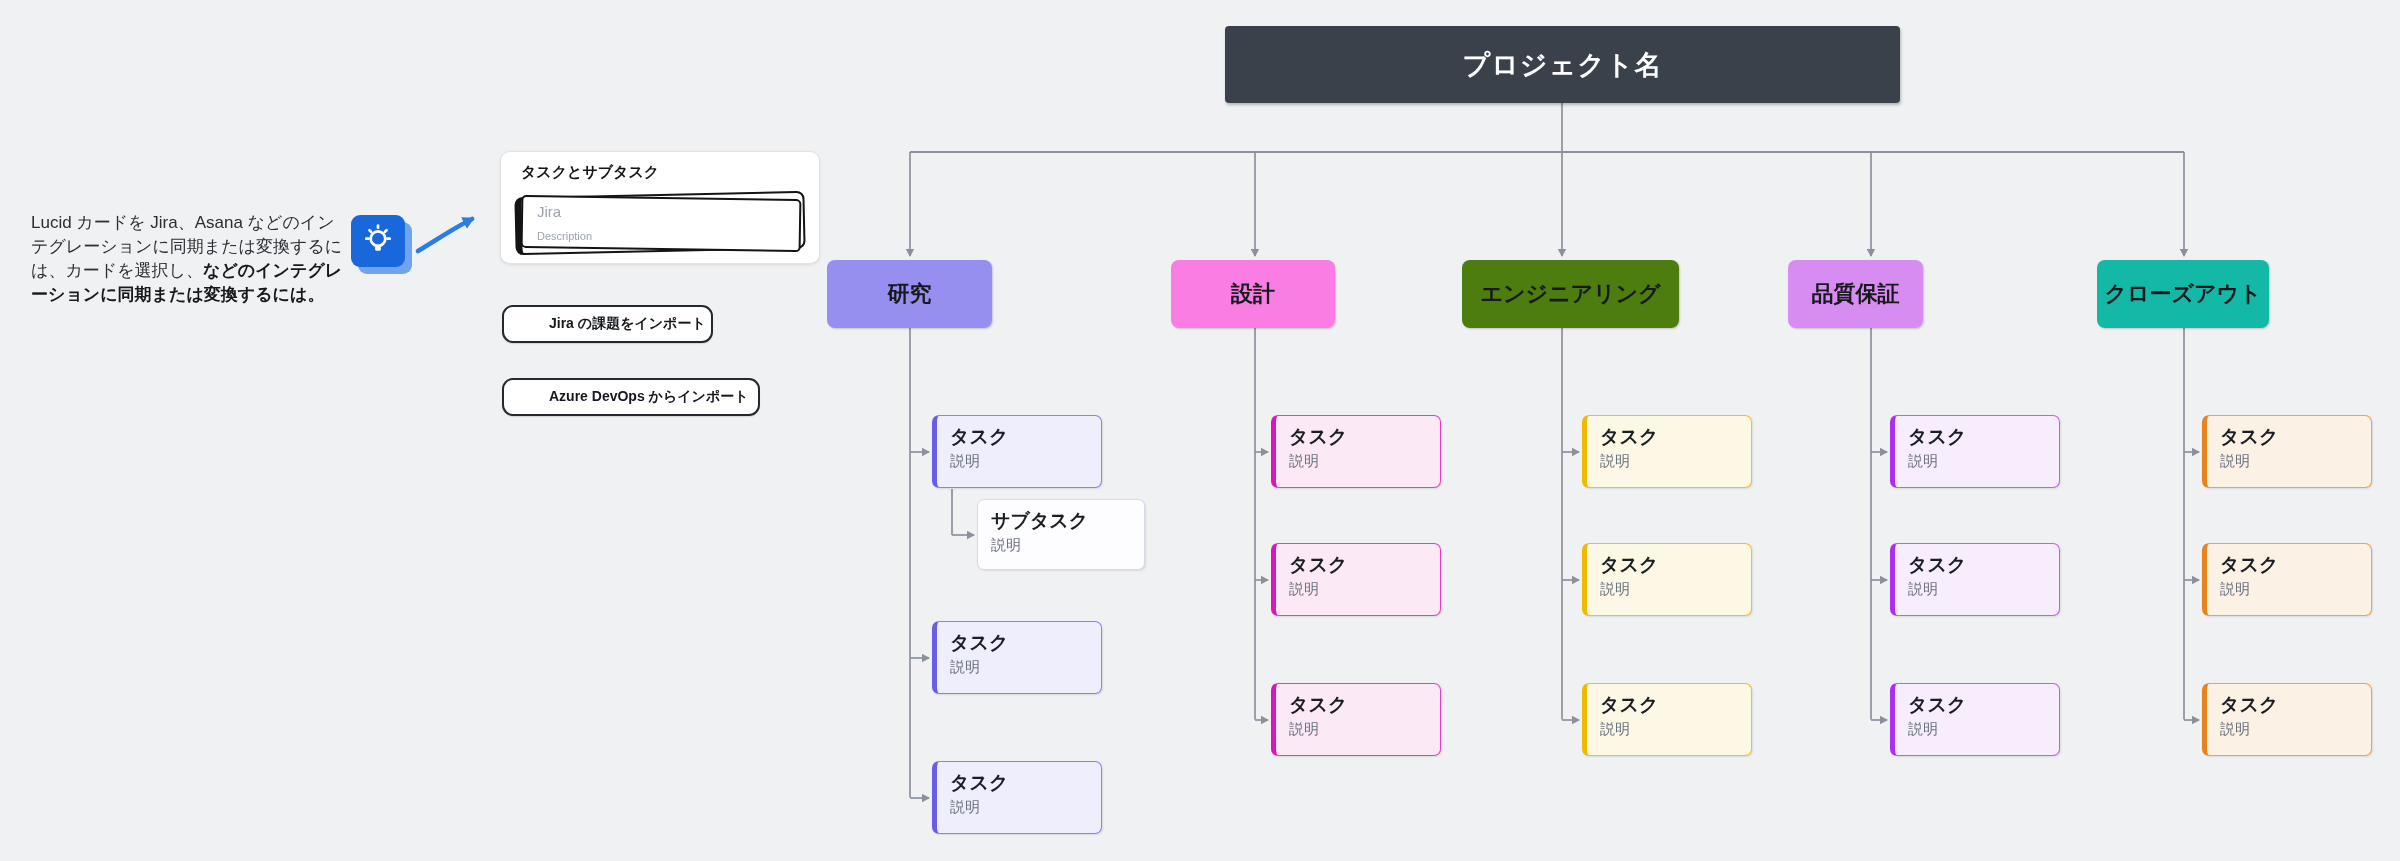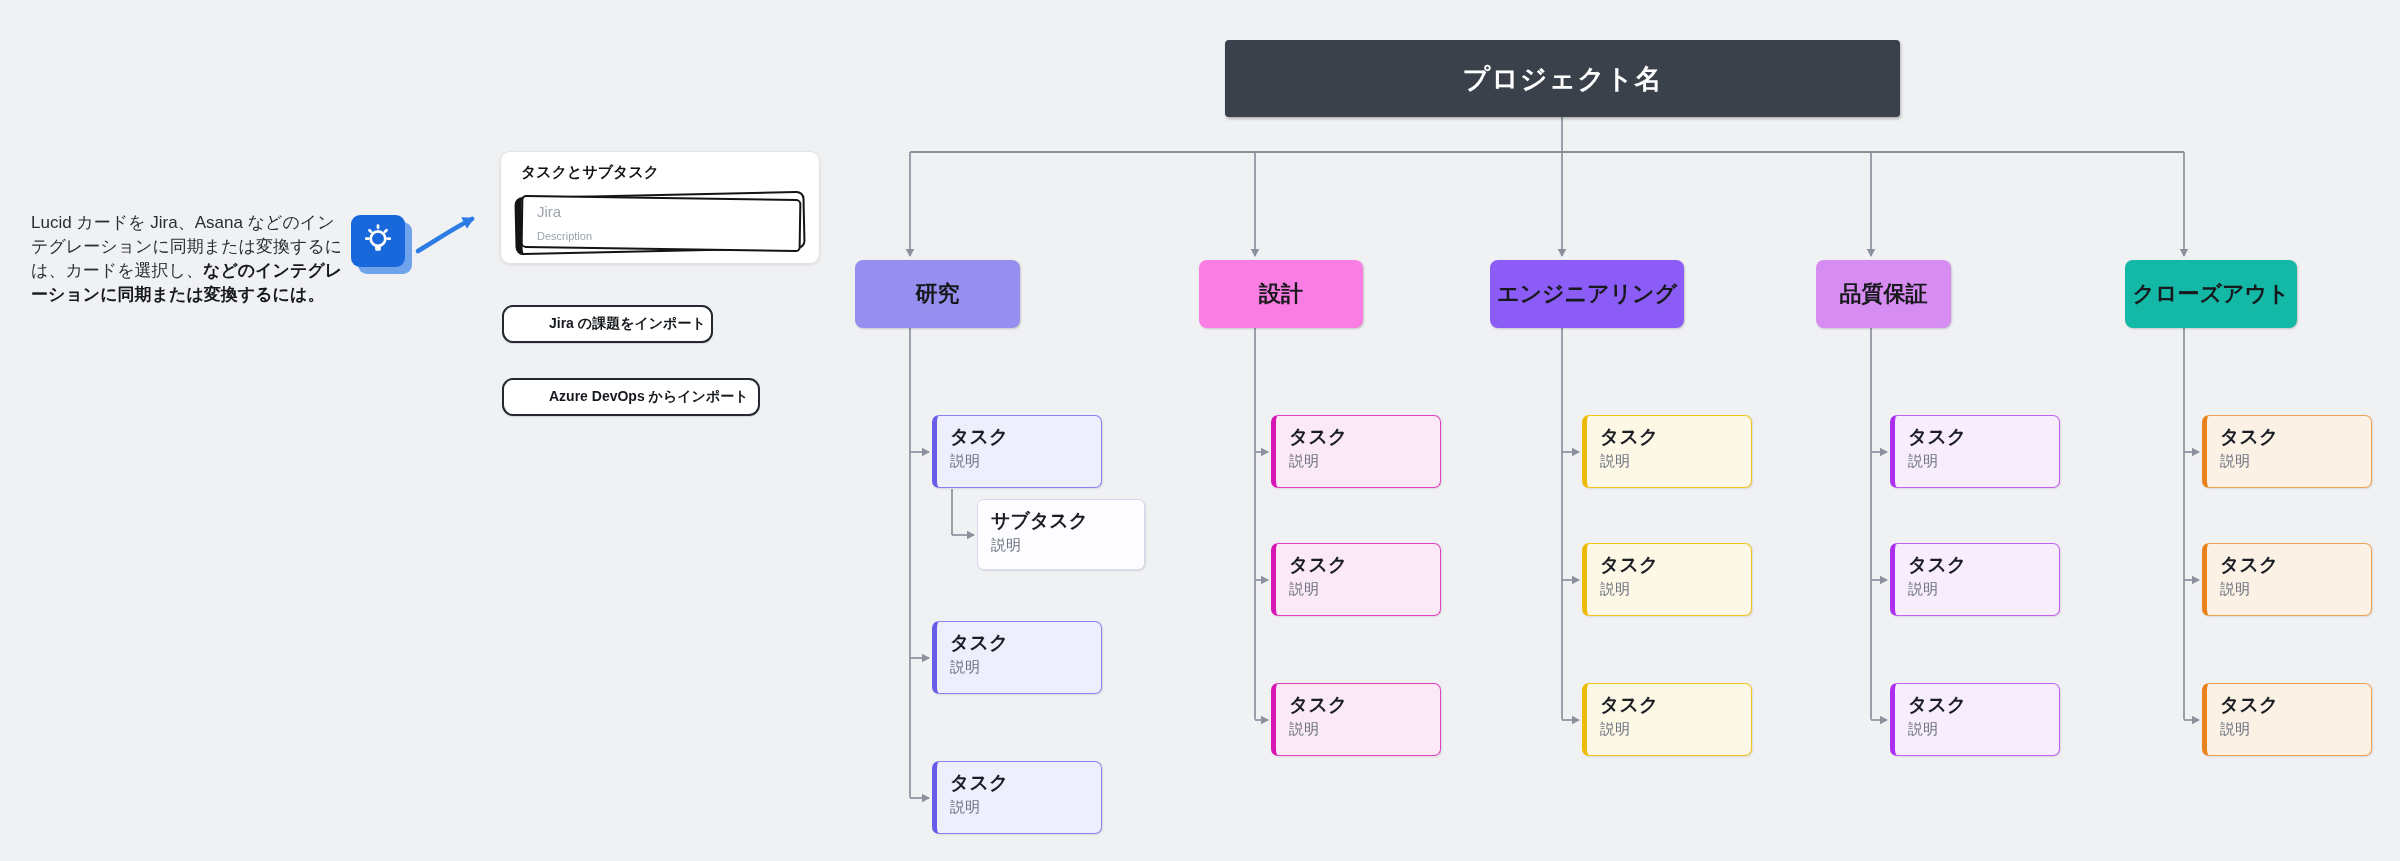--- a/index.html
+++ b/index.html
@@ -63,33 +63,32 @@
     display:flex;align-items:center;gap:29px;padding:0 16px;
     box-sizing:border-box;cursor:pointer;
     box-shadow:0 1px 1px rgba(0,0,0,.12);
   }
   #btn-jira{top:305px;width:211px;}
   #btn-azure{top:378px;width:258px;}
   .import-btn .lbl{font-size:14px;font-weight:bold;color:#15181C;white-space:nowrap;}
 
   
   #root-node{
-    left:1225px;top:40px;width:675px;height:77px;
+    left:1225px;top:26px;width:675px;height:77px;
     background:#3A414B;border-radius:4px;
     box-shadow:1px 2px 3px rgba(0,0,0,.25);
     display:flex;align-items:center;justify-content:center;
   }
   #root-node span{color:#FFFFFF;font-size:27px;font-weight:bold;letter-spacing:1px;}
 
   
   .phase-header{
     position:absolute;top:260px;height:68px;border-radius:8px;
     display:flex;align-items:center;justify-content:center;
     box-shadow:1px 1px 2px rgba(0,0,0,.18);
-    margin-left:28px;
   }
   .phase-header span{font-size:22px;font-weight:bold;color:#17191C;}
 
   
   .task-card{
     position:absolute;width:170px;height:73px;border-radius:7px;
     box-sizing:border-box;box-shadow:1px 1px 2px rgba(0,0,0,.10);
     padding:9px 10px 0 13px;
   }
   .task-card .t{font-size:19px;font-weight:bold;color:#1A1E24;line-height:24px;}
@@ -231,21 +230,21 @@
         <div class="d">説明</div>
       </div>
       <div class="task-card" style="left: 1271px; top: 543px; background: rgb(251, 233, 246); border-width: 1.6px 1.6px 1.6px 5px; border-style: solid; border-color: rgb(226, 64, 195) rgb(226, 64, 195) rgb(226, 64, 195) rgb(216, 24, 182); border-image: initial;">
         <div class="t">タスク</div>
         <div class="d">説明</div>
       </div>
       <div class="task-card" style="left: 1271px; top: 683px; background: rgb(251, 233, 246); border-width: 1.6px 1.6px 1.6px 5px; border-style: solid; border-color: rgb(226, 64, 195) rgb(226, 64, 195) rgb(226, 64, 195) rgb(216, 24, 182); border-image: initial;">
         <div class="t">タスク</div>
         <div class="d">説明</div>
       </div>
-      <div class="phase-header" style="left: 1462px; width: 194px; background: #8b5cf6;">
+      <div class="phase-header" style="left: 1462px; width: 217px; background: #4d7c0f;">
         <span>エンジニアリング</span>
       </div>
       <div class="task-card" style="left: 1582px; top: 415px; background: rgb(253, 248, 229); border-width: 1.6px 1.6px 1.6px 5px; border-style: solid; border-color: rgb(242, 194, 26) rgb(242, 194, 26) rgb(242, 194, 26) rgb(237, 187, 2); border-image: initial;">
         <div class="t">タスク</div>
         <div class="d">説明</div>
       </div>
       <div class="task-card" style="left: 1582px; top: 543px; background: rgb(253, 248, 229); border-width: 1.6px 1.6px 1.6px 5px; border-style: solid; border-color: rgb(242, 194, 26) rgb(242, 194, 26) rgb(242, 194, 26) rgb(237, 187, 2); border-image: initial;">
         <div class="t">タスク</div>
         <div class="d">説明</div>
       </div>

